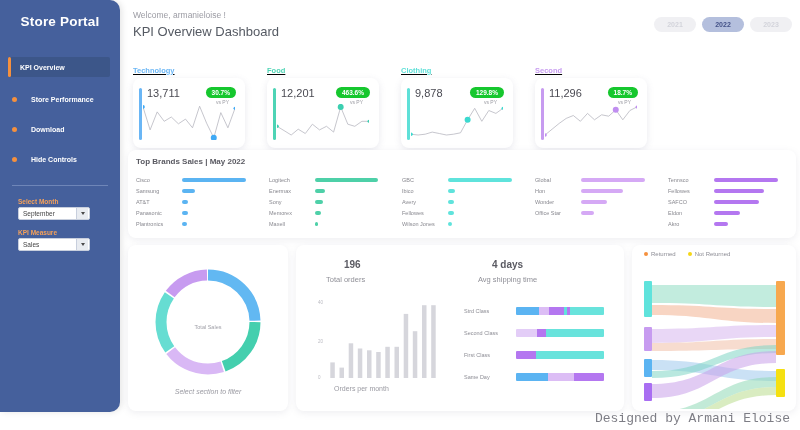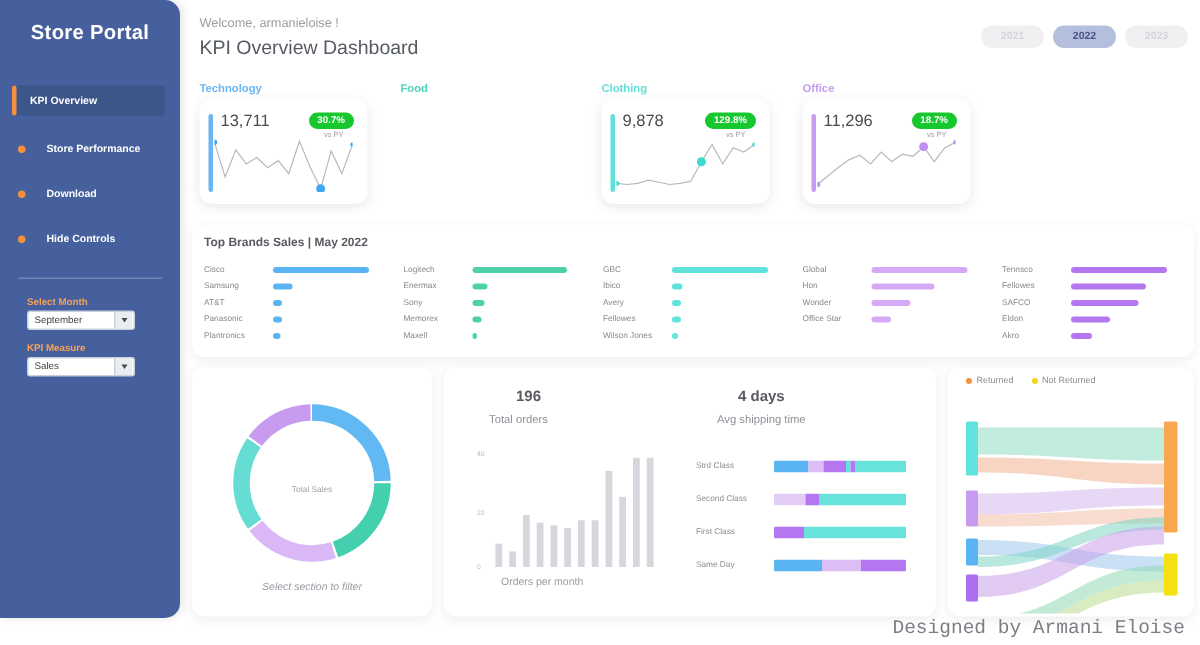--- a/index.html
+++ b/index.html
@@ -57,21 +57,21 @@
   #page-title { position:absolute; left:133px; top:24px; font-size:13px; color:#555a63; }
   #year-tabs { position:absolute; right:8px; top:17px; display:flex; gap:6px; }
   .year-tab {
     width:42px; height:15px; border-radius:8px; background:#f0f0f3;
     display:flex; align-items:center; justify-content:center;
     font-size:7px; font-weight:bold; color:#d3d4db;
   }
   .year-tab.sel { background:#b4bfdd; color:#445288; }
   
   #kpi-row { position:absolute; left:133px; top:50px; width:660px; height:92px; }
-  .kpi-block { position:absolute; top:4px; width:112px; }
+  .kpi-block { position:absolute; top:16px; width:112px;text-decoration:underline; }
   .kpi-cat { font-size:7.5px; font-weight:bold; margin-bottom:3px; }
   .kpi-card {
     position:relative; height:70px; background:#fff; border-radius:8px;
     box-shadow:0 2px 7px rgba(120,120,150,.16);
     overflow:hidden;
   }
   .kpi-accent { position:absolute; left:6px; top:10px; width:3px; height:52px; border-radius:2px; }
   .kpi-value { position:absolute; left:14px; top:9px; font-size:11px; color:#4a4a52; }
   .kpi-badge {
     position:absolute; right:9px; top:9px; height:11px; padding:0 6px;
@@ -193,38 +193,50 @@
         <svg width="92" height="36" viewBox="0 0 92 36" class="kpi-spark">
           <polyline points="0.0,2.9 7.1,25.9 14.2,7.9 21.2,17.3 28.3,13.0 35.4,19.8 42.5,15.1 49.5,23.8 56.6,2.2 63.7,19.4 70.8,33.8 77.8,8.6 84.9,23.8 92.0,4.3" fill="none" stroke="#b8b8c0" stroke-width="0.8"></polyline>
           <circle cx="0" cy="2.88" r="1.8" fill="#3fa9f5"></circle>
           <circle cx="92" cy="4.32" r="1.5" fill="#3fa9f5"></circle>
           <circle cx="70.76923076923077" cy="33.839999999999996" r="3" fill="#3fa9f5"></circle>
         </svg>
       </div>
     </div>
     <div class="kpi-block" style="left: 134px;">
       <div class="kpi-cat" style="color: rgb(78, 212, 181);">Food</div>
+      <div class="kpi-card">
+        <div class="kpi-accent" style="background: rgb(78, 212, 181);"></div>
+        <div class="kpi-value">12,201</div>
+        <div class="kpi-badge" style="background: rgb(22, 199, 46);">463.6%</div>
+        <div class="kpi-vspy">vs PY</div>
+        <svg width="92" height="36" viewBox="0 0 92 36" class="kpi-spark">
+          <polyline points="0.0,22.3 7.1,26.6 14.2,31.0 21.2,25.2 28.3,29.5 35.4,20.2 42.5,25.9 49.5,22.3 56.6,28.1 63.7,2.9 70.8,20.2 77.8,22.3 84.9,17.3 92.0,17.3" fill="none" stroke="#b8b8c0" stroke-width="0.8"></polyline>
+          <circle cx="0" cy="22.32" r="1.8" fill="#3ccfb0"></circle>
+          <circle cx="92" cy="17.28" r="1.5" fill="#3ccfb0"></circle>
+          <circle cx="63.69230769230769" cy="2.88" r="3" fill="#3ccfb0"></circle>
+        </svg>
+      </div>
     </div>
     <div class="kpi-block" style="left: 268px;">
       <div class="kpi-cat" style="color: rgb(95, 224, 216);">Clothing</div>
       <div class="kpi-card">
         <div class="kpi-accent" style="background: rgb(95, 224, 216);"></div>
         <div class="kpi-value">9,878</div>
         <div class="kpi-badge" style="background: rgb(22, 199, 46);">129.8%</div>
         <div class="kpi-vspy">vs PY</div>
         <svg width="92" height="36" viewBox="0 0 92 36" class="kpi-spark">
           <polyline points="0.0,30.2 7.1,31.0 14.2,30.2 21.2,28.1 28.3,29.5 35.4,31.0 42.5,30.2 49.5,28.8 56.6,15.8 63.7,4.3 70.8,17.3 77.8,6.5 84.9,9.4 92.0,4.3" fill="none" stroke="#b8b8c0" stroke-width="0.8"></polyline>
           <circle cx="0" cy="30.24" r="1.8" fill="#3cd9cf"></circle>
           <circle cx="92" cy="4.32" r="1.5" fill="#3cd9cf"></circle>
           <circle cx="56.61538461538462" cy="15.84" r="3" fill="#3cd9cf"></circle>
         </svg>
       </div>
     </div>
     <div class="kpi-block" style="left: 402px;">
-      <div class="kpi-cat" style="color: rgb(199, 155, 240);">Office</div>
+      <div class="kpi-cat" style="color: rgb(199, 155, 240);">Second</div>
       <div class="kpi-card">
         <div class="kpi-accent" style="background: rgb(199, 155, 240);"></div>
         <div class="kpi-value">11,296</div>
         <div class="kpi-badge" style="background: rgb(22, 199, 46);">18.7%</div>
         <div class="kpi-vspy">vs PY</div>
         <svg width="92" height="36" viewBox="0 0 92 36" class="kpi-spark">
           <polyline points="0.0,31.0 7.1,25.2 14.2,19.4 21.2,14.4 28.3,11.5 35.4,17.3 42.5,9.4 49.5,15.8 56.6,10.8 63.7,12.2 70.8,5.8 77.8,15.8 84.9,6.5 92.0,2.9" fill="none" stroke="#b8b8c0" stroke-width="0.8"></polyline>
           <circle cx="0" cy="30.96" r="1.8" fill="#c08ef0"></circle>
           <circle cx="92" cy="2.88" r="1.5" fill="#c08ef0"></circle>
           <circle cx="70.76923076923077" cy="5.76" r="3" fill="#c08ef0"></circle>

